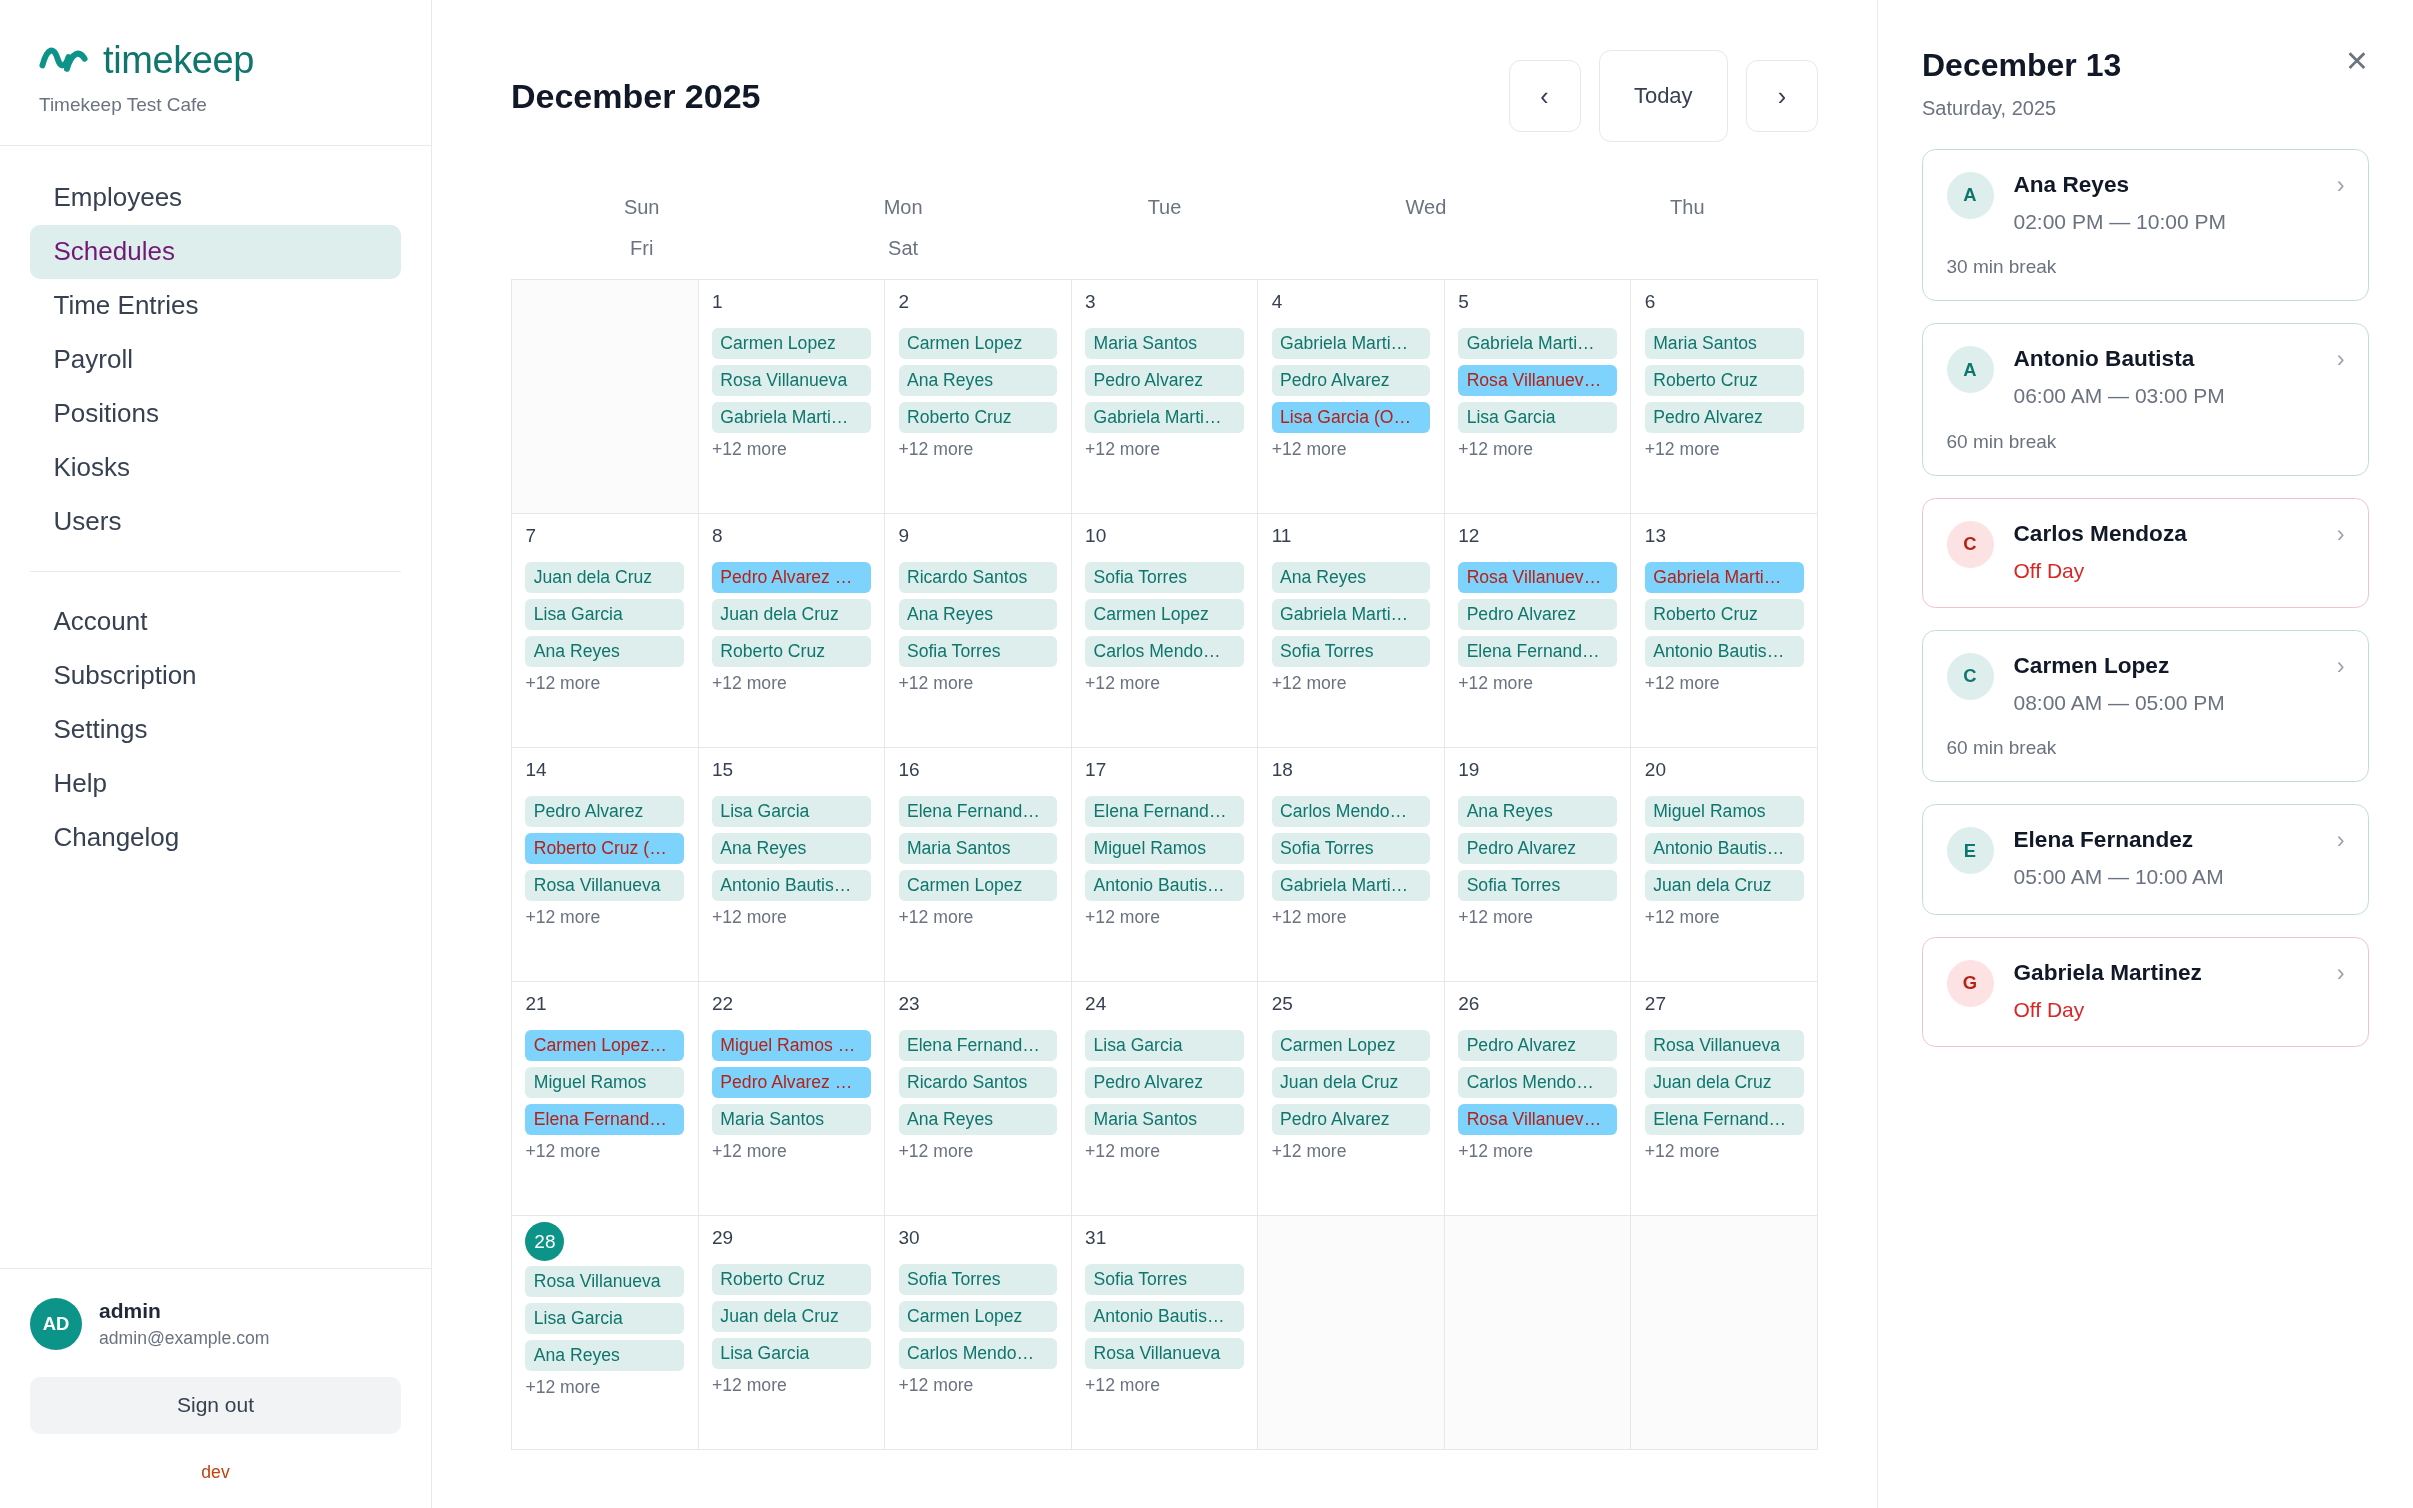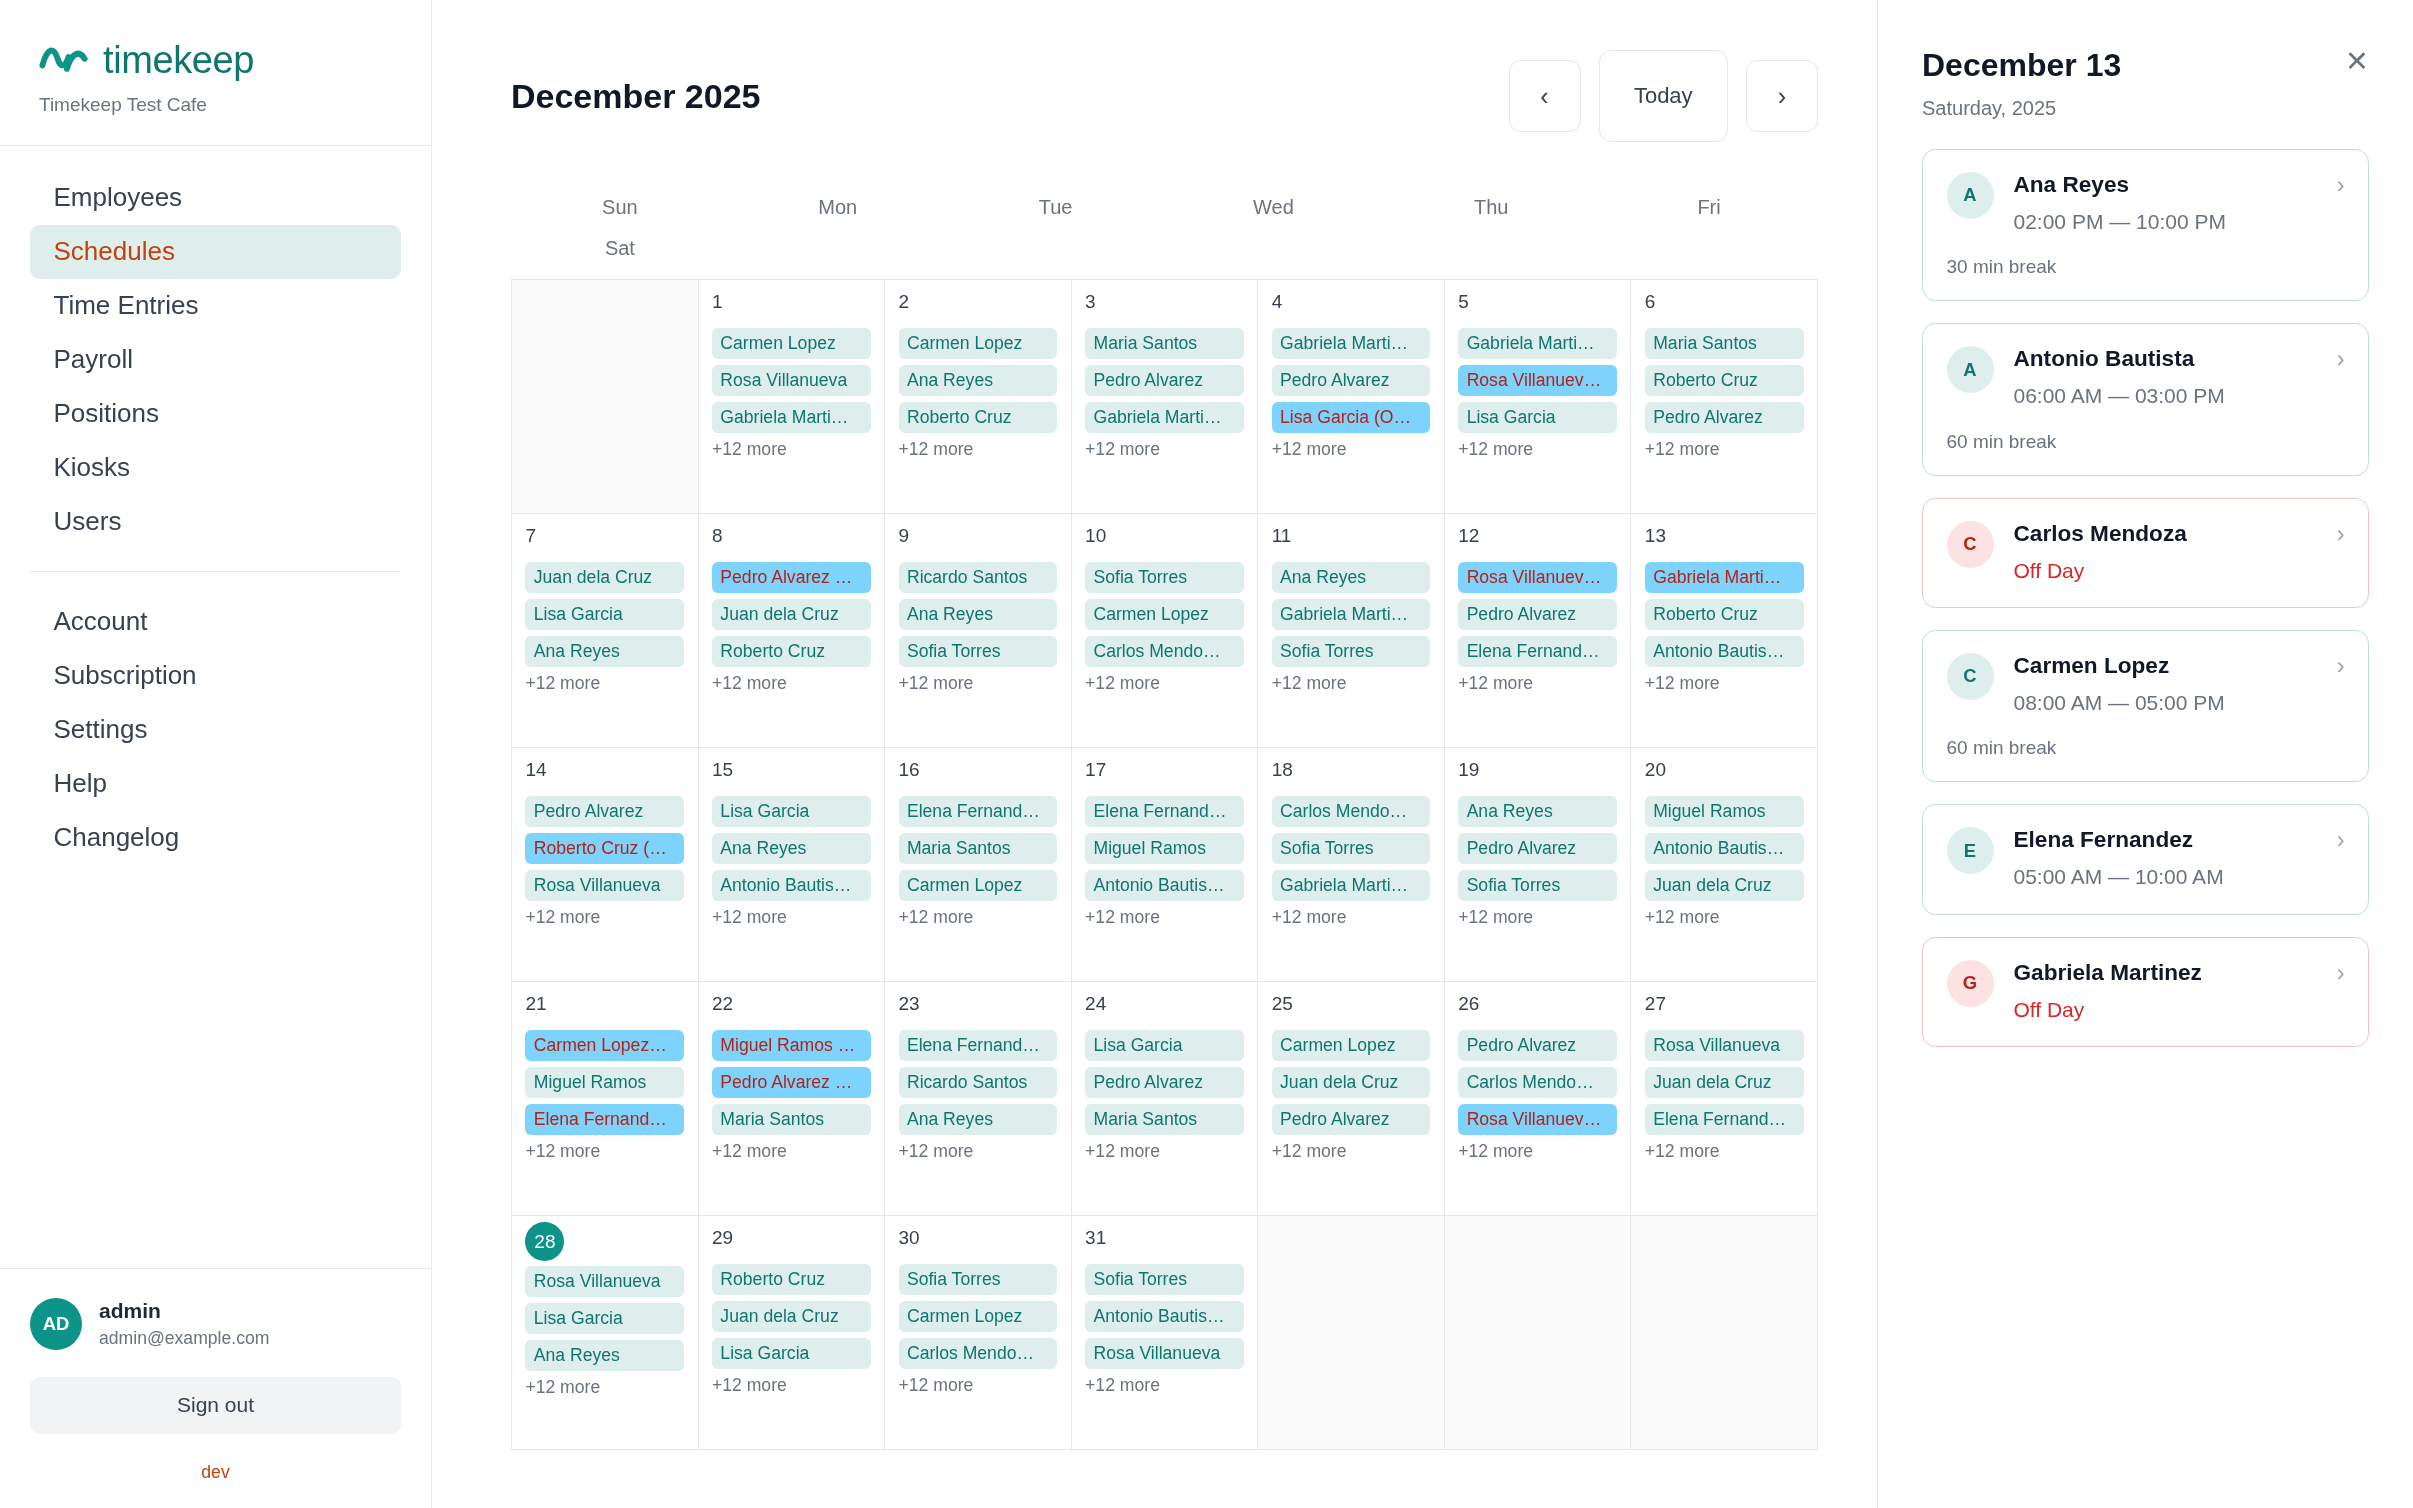--- a/index.html
+++ b/index.html
@@ -27,21 +27,21 @@
     letter-spacing: -0.4px; line-height: 1;
   }
   .brand-sub { margin-top: 15px; font-size: 19px; color: #6b7280; }
 
   .nav { padding: 25px 30px 0 30px; }
   .nav-item {
     height: 54px; display: flex; align-items: center;
     padding: 0 23.5px; border-radius: 10px;
     font-size: 26px; color: #374151; cursor: pointer;
   }
-  .nav-item.active { background: #ddeeec; color: #c2410c; font-weight: normal; }
+  .nav-item.active { background: #ddeeec; color: #701a75; font-weight: normal; }
   .nav-sep { height: 1.7px; background: #e8eaed; margin: 22px 30px 22px 30px; }
 
   .sidebar-spacer { flex: 1 1 auto; }
 
   .user-block { border-top: 1.7px solid #e8eaed; padding: 28.5px 30px 0 30px; }
   .user-row { display: flex; align-items: center; gap: 17px; }
   .avatar-lg {
     width: 52px; height: 52px; border-radius: 50%;
     background: #0d9488; color: #fff; font-size: 18.4px; font-weight: bold;
     display: flex; align-items: center; justify-content: center; flex: 0 0 52px;
@@ -65,21 +65,21 @@
     width: 72px; height: 72px; border: 1.7px solid #e5e7eb; border-radius: 11.7px;
     background: #fff; display: flex; align-items: center; justify-content: center;
     cursor: pointer; color: #374151; font-size: 25px;
   }
   .today-btn {
     height: 92px; padding: 0 34px; border: 1.7px solid #e5e7eb; border-radius: 11.7px;
     background: #fff; font-size: 22px; color: #374151; cursor: pointer;
     font-family: inherit;
   }
 
-  .dow-row { display: grid; grid-template-columns: repeat(6, 1fr); margin-top: 54px; }
+  .dow-row { display: grid; grid-template-columns: repeat(5, 1fr); margin-top: 54px; }
   .dow { text-align: center; font-size: 20px; color: #6b7280; padding-bottom: 18.4px; }
 
   .grid { border: 1.7px solid #e5e7eb; border-right: none; border-bottom: none; }
   .week { display: grid; grid-template-columns: repeat(7, 1fr); }
   .cell {
     border-right: 1.7px solid #e5e7eb; border-bottom: 1.7px solid #e5e7eb;
     min-height: 234px; padding: 11.7px 13.4px 8.4px 13.4px; background: #fff;
   }
   .cell.empty { background: #fbfbfc; }
   .daynum { font-size: 19px; color: #374151; margin-bottom: 10px; height: 27px; }

